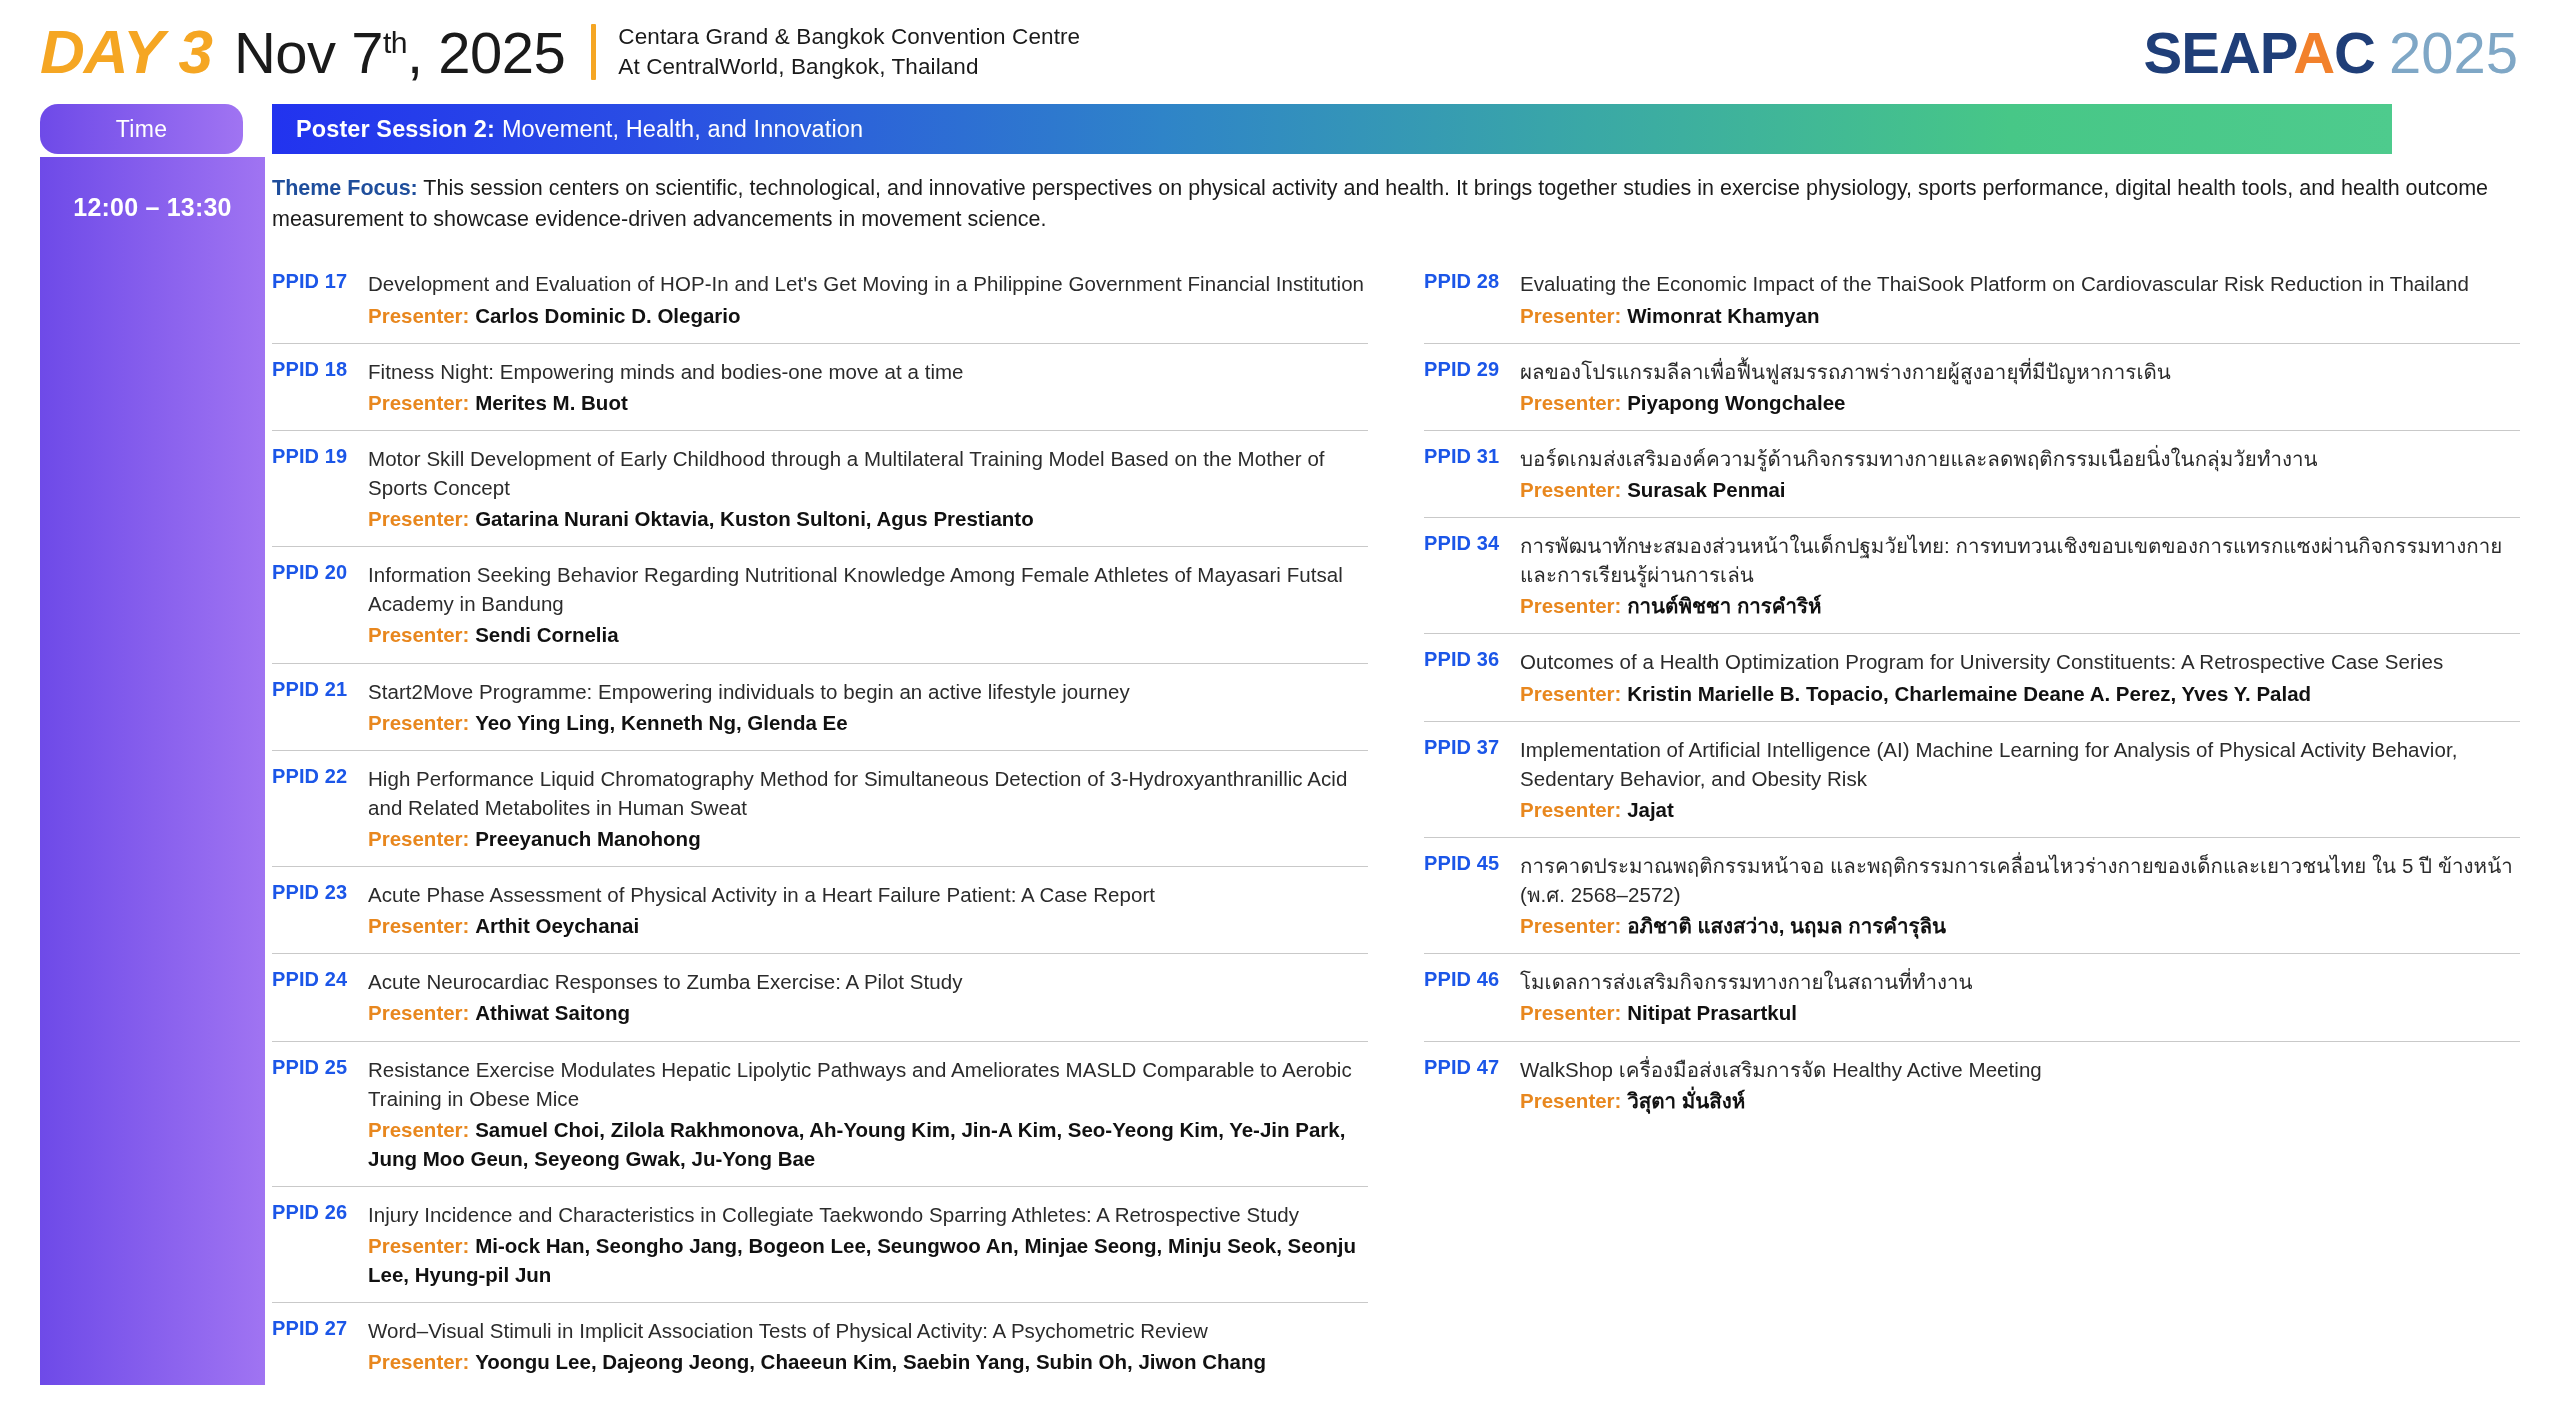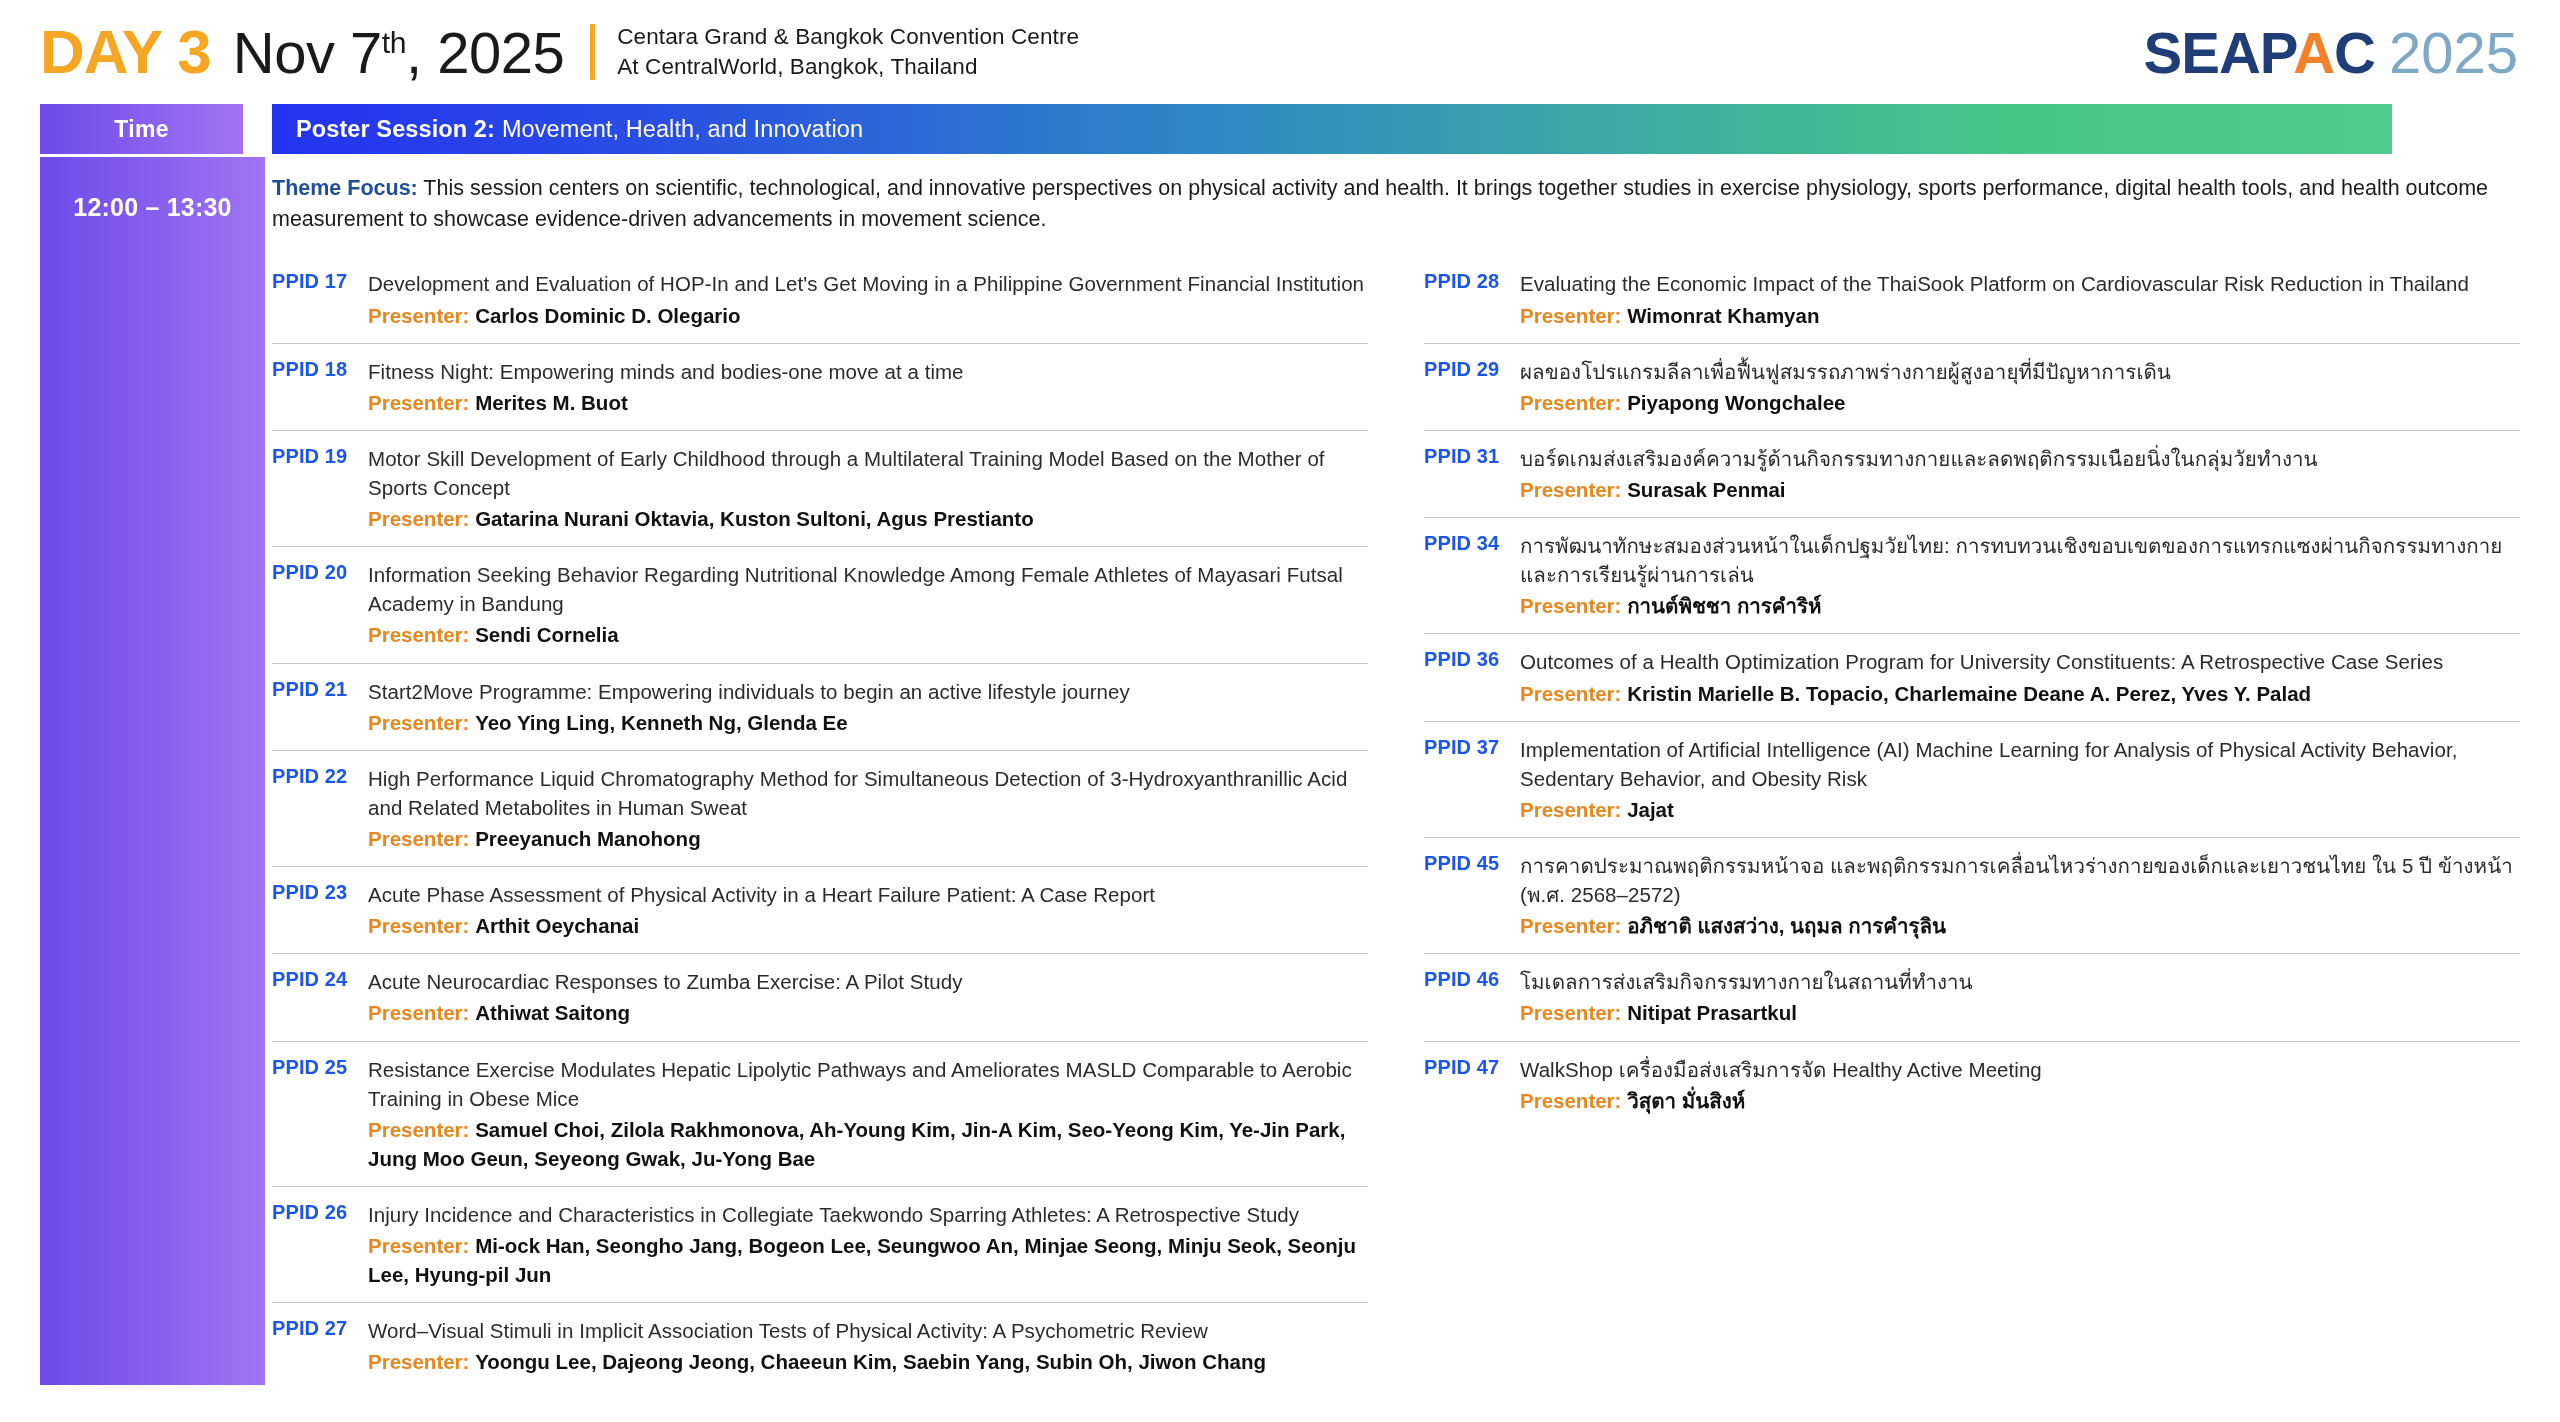--- a/index.html
+++ b/index.html
@@ -12,21 +12,21 @@
   .page { position:relative; width:2560px; height:1422px; background:#fff; }
 
   
   .header {
     position:absolute; left:0; top:0; width:2560px; height:104px;
     display:flex; align-items:center;
   }
   .hdr-left { display:flex; align-items:baseline; padding-left:40px; }
   .day-label {
     font-size:62px; font-weight:bold; color:#F5A623;
-    letter-spacing:-1px; line-height:1;
+    letter-spacing:-1px; line-height:1;font-style:italic;
   }
   .date-label {
     font-size:58px; color:#1a1a1a; font-weight:400;
     margin-left:22px; line-height:1; letter-spacing:-0.5px;
   }
   .date-label sup { font-size:0.52em; vertical-align:super; }
   .hdr-divider {
     width:5px; height:56px; background:#F5A623;
     margin:0 22px 0 26px; align-self:center; border-radius:1px;
   }
@@ -46,21 +46,21 @@
   
   .body-area { position:absolute; left:0; top:104px; width:2560px; height:1318px; }
 
   .time-col {
     position:absolute; left:40px; top:0; width:225px; height:1281px;
   }
   .time-head {
     width:203px; height:50px;
     background:linear-gradient(90deg,#6e4ae8 0%, #a074f2 100%);
     display:flex; align-items:center; justify-content:center;
-    color:#fff; font-size:23px; font-weight:bold; letter-spacing:0.3px;
+    color:#fff; font-size:23px; font-weight:normal; letter-spacing:0.3px;border-radius:18px;
   }
   .time-body {
     width:225px; height:1228px; margin-top:3px;
     background:linear-gradient(90deg,#6e4ae8 0%, #a074f2 100%);
     padding-top:36px; text-align:center;
   }
   .time-value { color:#fff; font-size:25px; font-weight:bold; letter-spacing:0.2px; }
 
   .content-col { position:absolute; left:272px; top:0; width:2248px; }
 

